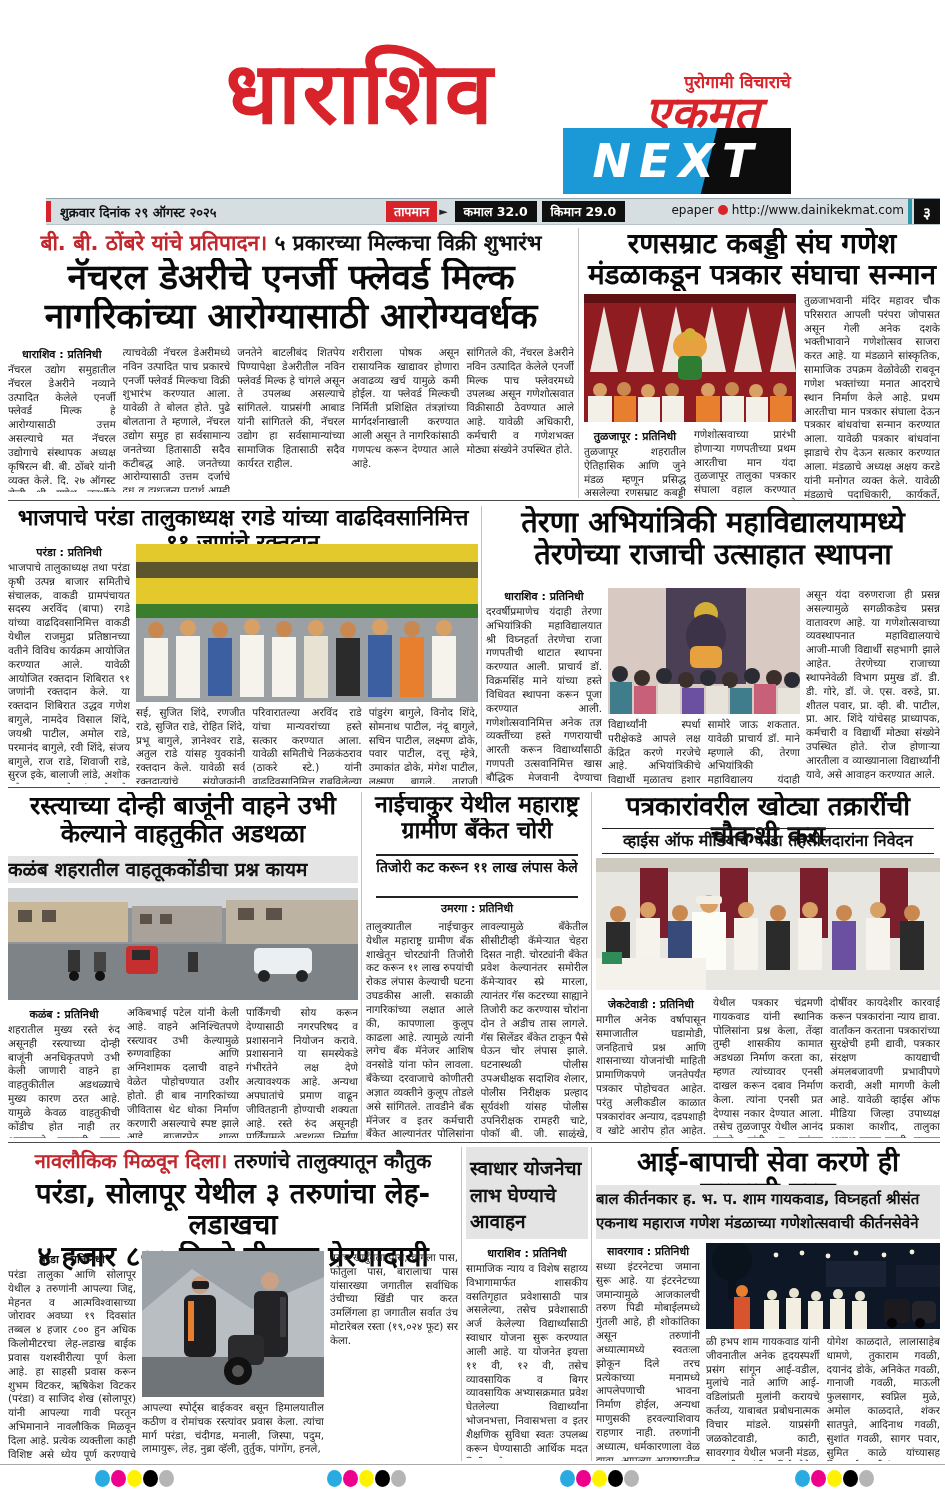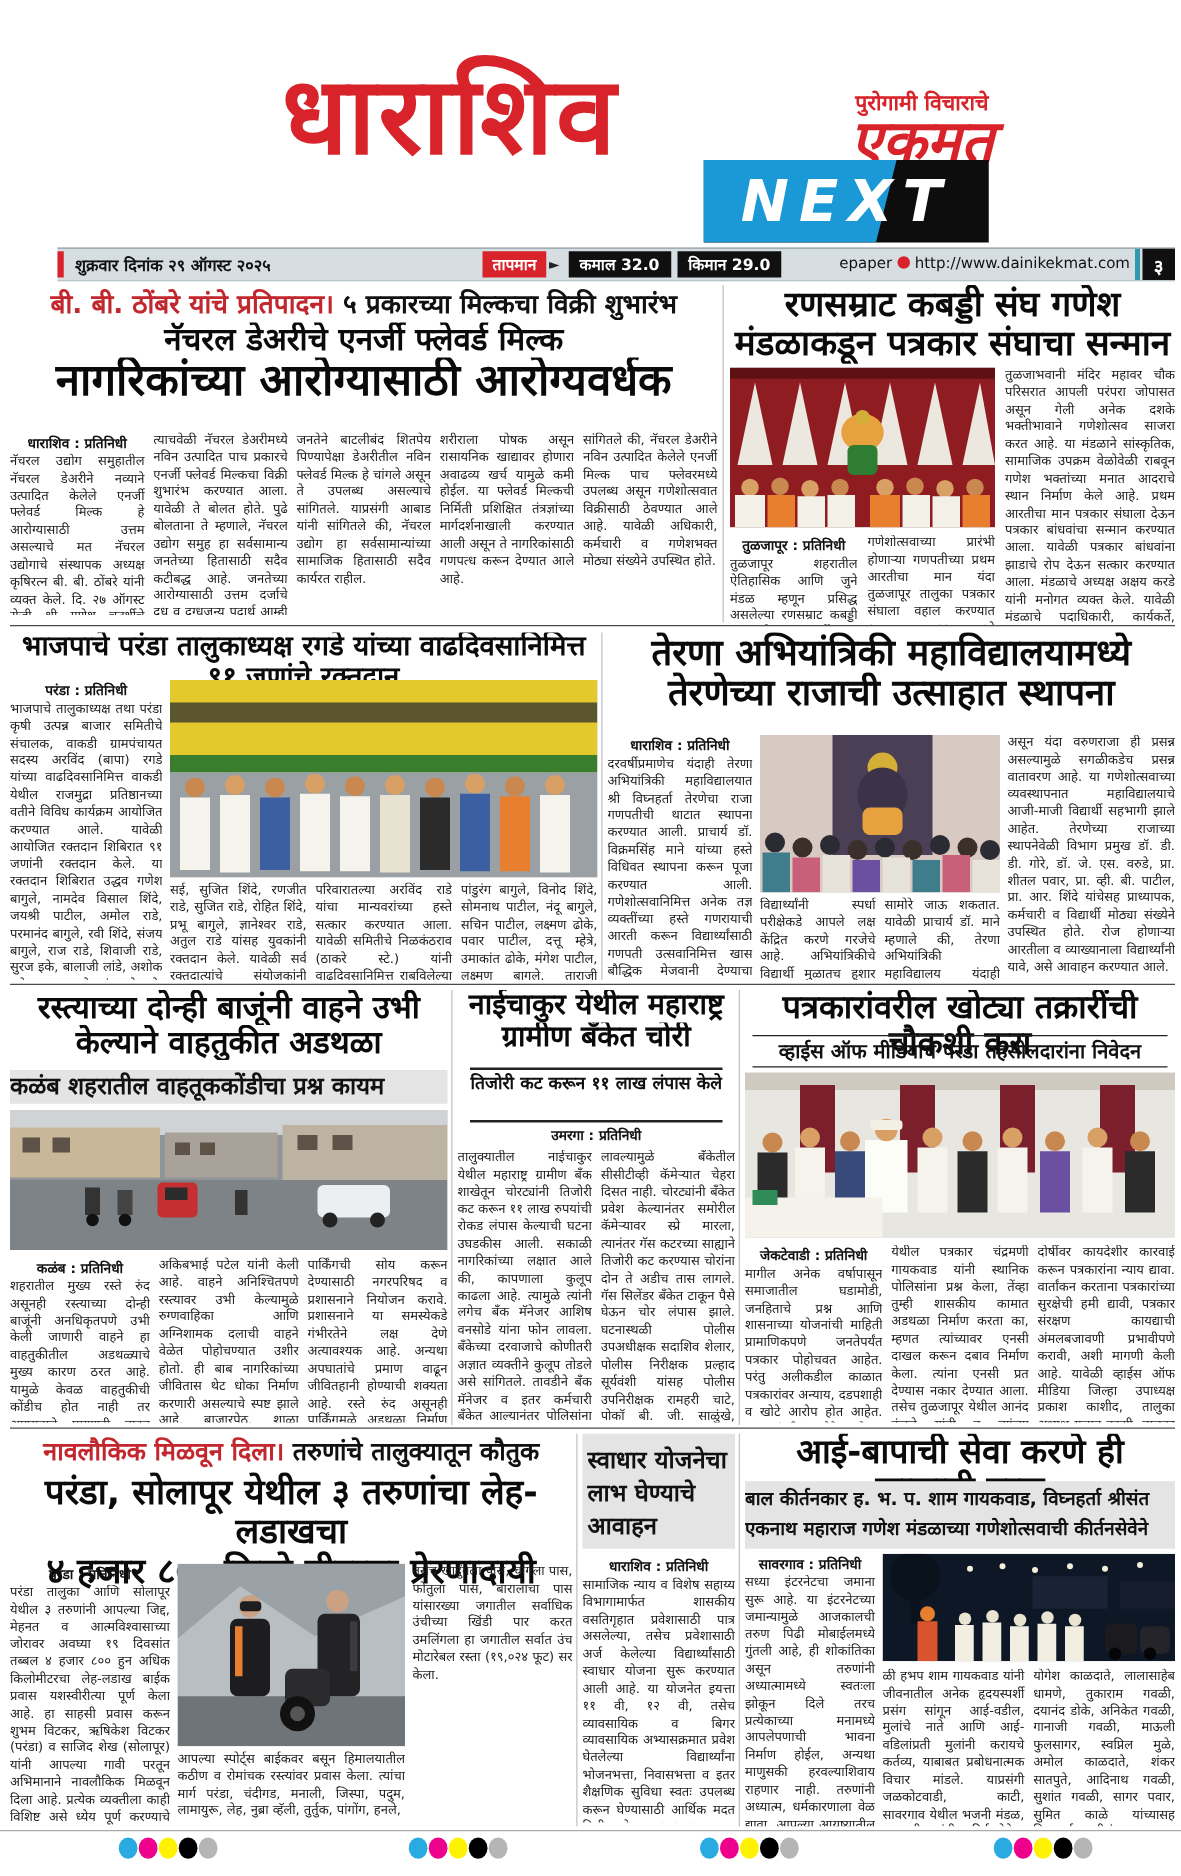--- a/index.html
+++ b/index.html
@@ -16,21 +16,21 @@
   .cols>div{flex:1;overflow:hidden}
   .sub{background:#e4e4e4;font-weight:bold;color:#111;text-align:left;overflow:hidden}
   .subbox{border-top:2px solid #222;border-bottom:2px solid #222;font-weight:bold;color:#111;text-align:center;overflow:hidden}
   .vrule{position:absolute;width:1px;background:#c2c2c2}
   .hrule{position:absolute;height:1px;background:#4a4a4a}
   .photo{position:absolute;overflow:hidden;background:#d8d8d8}
   .photo svg{display:block;width:100%;height:100%}
   
   .masthead{font-size:86px;line-height:1.05;font-weight:bold;color:#d8232a;text-align:center;letter-spacing:2px}
   .tagline{font-size:17px;font-weight:bold;color:#d8232a;text-align:center}
-  .brand{font-size:46px;font-weight:bold;font-style:italic;color:#d8232a;text-align:center;line-height:1}
+  .brand{font-size:46px;font-weight:bold;font-style:italic;color:#d8232a;text-align:left;line-height:1}
   .nextlogo{position:absolute;background:#0d0d0d;overflow:hidden}
   .nextlogo .bluepane{position:absolute;left:-18px;top:0;width:72%;height:100%;background:#1b99d6;transform:skewX(-14deg)}
   .nextlogo .nexttext{position:absolute;left:0;top:0;width:100%;height:100%;display:flex;align-items:center;justify-content:center;
       color:#fff;font-weight:bold;font-style:italic;font-size:46px;letter-spacing:8px}
   .datebar{position:absolute;background:#d7dee2;border-top:1px solid #8fa0a8;border-bottom:1px solid #b9c4c9}
   .datebar .redtab{position:absolute;left:0;top:2px;bottom:2px;width:5px;background:#d8232a}
   .datetext{position:absolute;left:14px;top:4px;font-size:13px;font-weight:bold;color:#111}
   .tempgrp{position:absolute;left:340px;top:2px;display:flex;align-items:center;height:21px}
   .tempbox-red{background:#d8232a;color:#fff;font-weight:bold;font-size:12.5px;padding:2px 8px}
   .temparrow{color:#222;font-size:11px;padding:3px 2px}
@@ -72,21 +72,21 @@
       <span>http://www.dainikekmat.com</span>
     </div>
     <div class="tealbar"></div>
     <div class="pagebox">३</div>
   </div>
 
   <div class="abs" style="left:8px;top:228px;width:566px;height:266px">
     <div class="kick" style="font-size:21px">
       <span class="red">बी. बी. ठोंबरे यांचे प्रतिपादन।</span><span class="blk"> ५ प्रकारच्या मिल्कचा विक्री शुभारंभ</span>
     </div>
-    <div class="hl" style="font-size:25px;margin-top:2px">नॅचरल डेअरीचे एनर्जी फ्लेवर्ड मिल्क</div>
+    <div class="hl" style="font-size:35px;margin-top:2px">नॅचरल डेअरीचे एनर्जी फ्लेवर्ड मिल्क</div>
     <div class="hl" style="font-size:35px">नागरिकांच्या आरोग्यासाठी आरोग्यवर्धक</div>
     <div class="cols" style="position:absolute;left:0;top:118px;width:566px;height:146px">
       <div>
           <div class="byline">धाराशिव : प्रतिनिधी</div>
           <div class="body">नॅचरल उद्योग समुहातील नॅचरल डेअरीने नव्याने उत्पादित केलेले एनर्जी फ्लेवर्ड मिल्क हे आरोग्यासाठी उत्तम असल्याचे मत नॅचरल उद्योगाचे संस्थापक अध्यक्ष कृषिरत्न बी. बी. ठोंबरे यांनी व्यक्त केले. दि. २७ ऑगस्ट रोजी श्री गणेश चतुर्थीचे औचित्य साधून नॅचरल उद्योगामध्ये श्री गणेशाची प्रतिष्ठापणा करण्यात आली.</div>
         </div>
       <div class="body">त्याचवेळी नॅचरल डेअरीमध्ये नविन उत्पादित पाच प्रकारचे एनर्जी फ्लेवर्ड मिल्कचा विक्री शुभारंभ करण्यात आला. यावेळी ते बोलत होते. पुढे बोलताना ते म्हणाले, नॅचरल उद्योग समुह हा सर्वसामान्य जनतेच्या हितासाठी सदैव कटीबद्ध आहे. जनतेच्या आरोग्यासाठी उत्तम दर्जाचे दूध व दुग्धजन्य पदार्थ आम्ही नॅचरल डेअरीचे माध्यमातून दिलेले आहेत, यापुढेही देणार आहोत,</div>
       <div class="body">जनतेने बाटलीबंद शितपेय पिण्यापेक्षा डेअरीतील नविन फ्लेवर्ड मिल्क हे चांगले असून ते उपलब्ध असल्याचे सांगितले. याप्रसंगी आबाड यांनी सांगितले की, नॅचरल उद्योग हा सर्वसामान्यांच्या सामाजिक हितासाठी सदैव कार्यरत राहील.</div>
       <div class="body">शरीराला पोषक असून रासायनिक खाद्यावर होणारा अवाढव्य खर्च यामुळे कमी होईल. या फ्लेवर्ड मिल्कची निर्मिती प्रशिक्षित तंत्रज्ञांच्या मार्गदर्शनाखाली करण्यात आली असून ते नागरिकांसाठी गणपत्ध करून देण्यात आले आहे.</div>
       <div class="body">सांगितले की, नॅचरल डेअरीने नविन उत्पादित केलेले एनर्जी मिल्क पाच फ्लेवरमध्ये उपलब्ध असून गणेशोत्सवात विक्रीसाठी ठेवण्यात आले आहे. यावेळी अधिकारी, कर्मचारी व गणेशभक्त मोठ्या संख्येने उपस्थित होते.</div>

